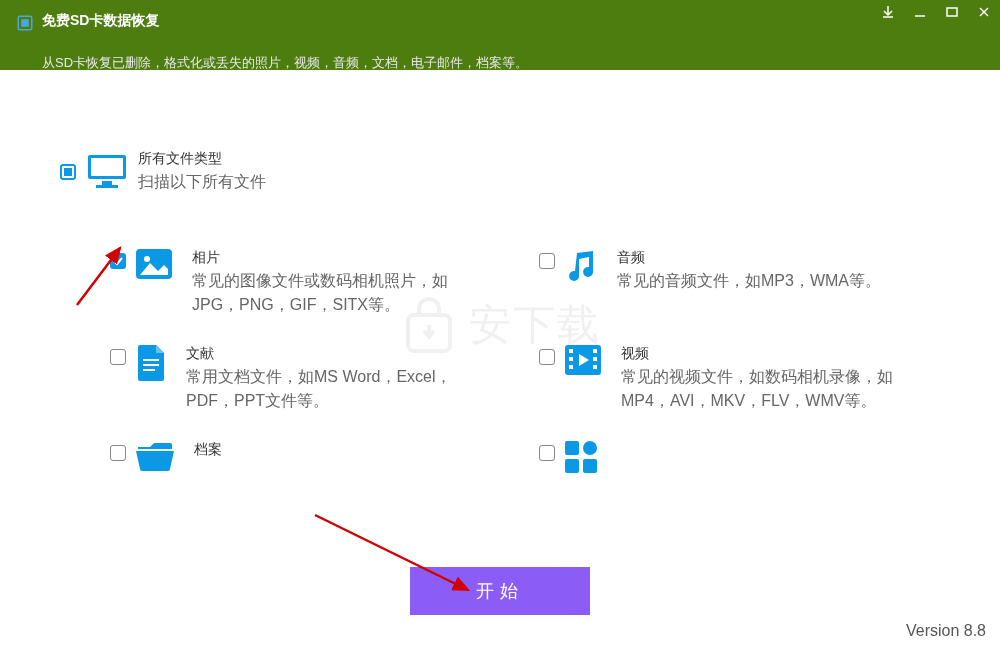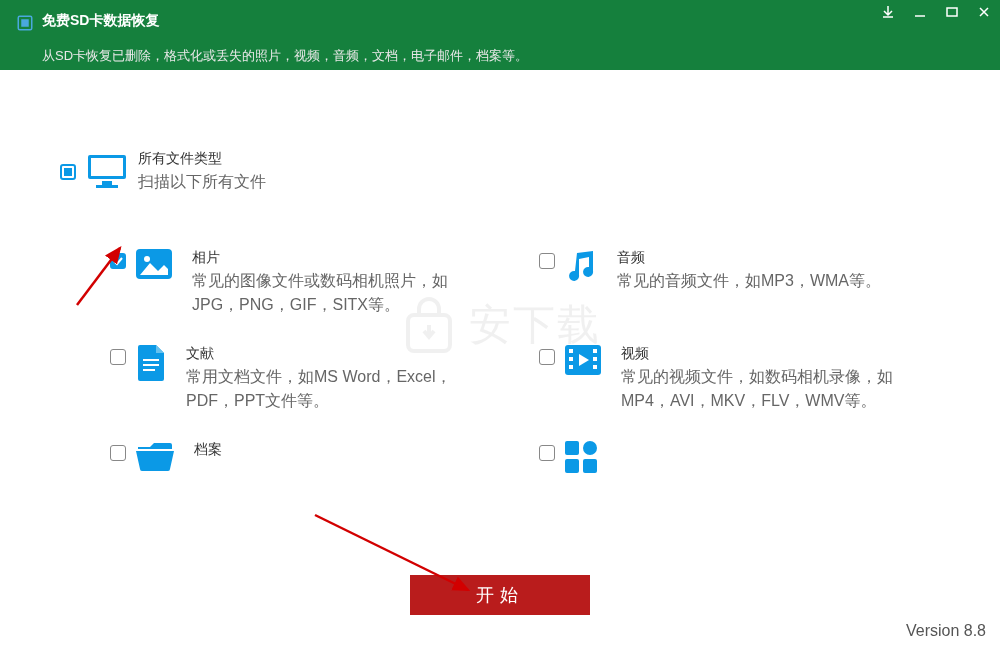--- a/index.html
+++ b/index.html
@@ -5,39 +5,39 @@
 * { margin: 0; padding: 0; box-sizing: border-box; }
 body {
   width: 1000px; height: 650px;
   font-family: "Microsoft YaHei", Arial, sans-serif;
   background: #fff;
   position: relative;
   overflow: hidden;
 }
 .titlebar {
   height: 70px;
-  background: #15803d;
+  background: #4d7c0f;
   color: #fff;
   display: flex;
   align-items: flex-start;
   padding: 12px 16px 0 16px;
   position: relative;
 }
 .titlebar-icon {
   width: 18px; height: 18px;
   margin-right: 8px;
   margin-top: 2px;
 }
 .titlebar-texts .title {
   font-size: 14px;
   font-weight: 600;
 }
 .titlebar-texts .subtitle {
   font-size: 13px;
-  margin-top: 17px;
+  margin-top: 24px;
   color: #e8e8e8;
 }
 .window-controls {
   position: absolute;
   top: 0; right: 0;
   display: flex;
 }
 .winbtn {
   width: 32px; height: 24px;
   display: flex; align-items: center; justify-content: center;
@@ -101,22 +101,22 @@
 .cell {
   display: flex;
   align-items: flex-start;
 }
 .cell .checkbox { margin-top: 4px; margin-right: 10px; }
 .cell-icon { margin-right: 10px; flex-shrink: 0; }
 .start-btn {
   position: absolute;
   left: 50%; transform: translateX(-50%);
   bottom: 35px;
-  width: 180px; height: 40px;
-  background: #b91c1c;
+  width: 180px; height: 48px;
+  background: #8b5cf6;
   color: #fff;
   font-size: 18px;
   display: flex; align-items: center; justify-content: center;
   letter-spacing: 6px;
   cursor: pointer;
 }
 .version {
   position: absolute;
   right: 14px; bottom: 10px;
   font-size: 16px;

